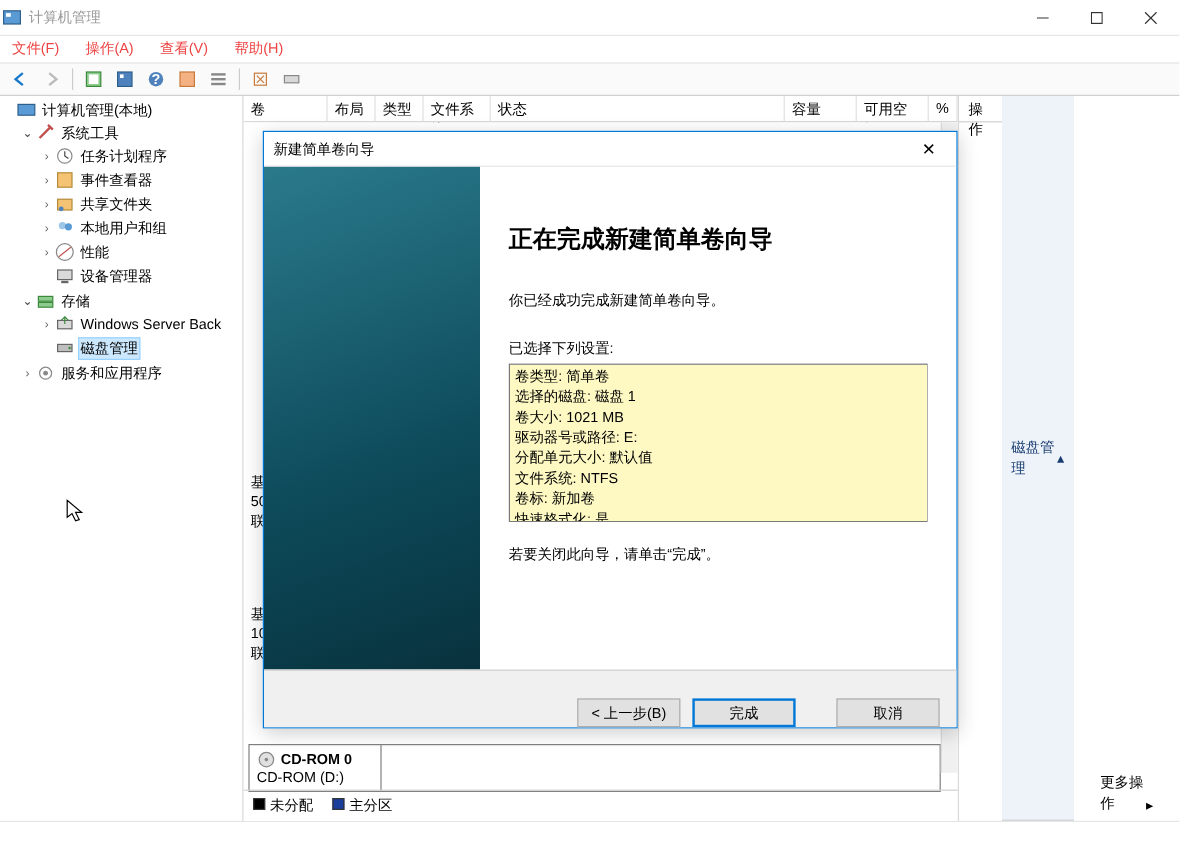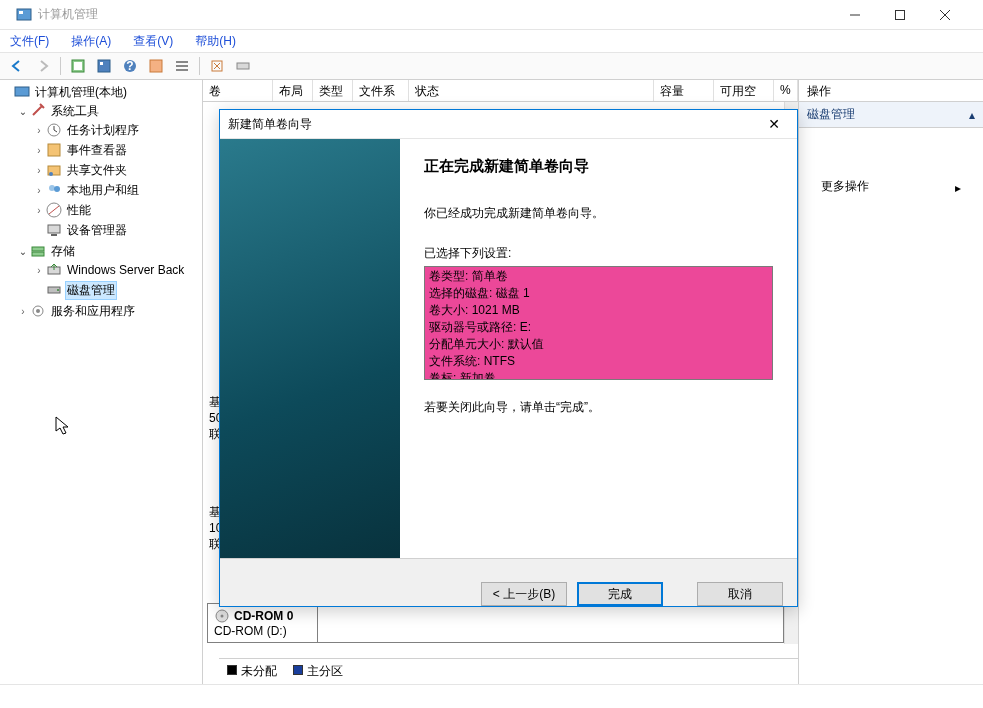--- a/index.html
+++ b/index.html
@@ -1,37 +1,37 @@
 <!DOCTYPE html>
 <html><head>
 <meta charset="utf-8">
 <style>
 * { box-sizing: border-box; margin: 0; padding: 0; font-family: "Microsoft YaHei", "Segoe UI", sans-serif; font-size: 12px; }
 body { background: #fff; width: 983px; height: 708px; overflow: hidden; position: relative; }
 
 
-.titlebar { height: 30px; display: flex; align-items: center; padding: 0 16px; border-bottom: 1px solid #e5e5e5; }
+.titlebar { height: 30px; display: flex; align-items: center; padding: 0 2px; border-bottom: 1px solid #e5e5e5; }
 .titlebar .app-icon { width: 16px; height: 16px; margin-right: 6px; display:flex; align-items:center; justify-content:center;}
 .titlebar .title { flex: 1; color: #999; }
 .titlebar .ctrl { width: 45px; height: 30px; display: flex; align-items: center; justify-content: center; color: #555; }
 
 
-.menubar { height: 22px; display: flex; align-items: center; padding: 0 6px; gap: 14px; color: #1d4ed8; }
+.menubar { height: 22px; display: flex; padding: 0 6px; gap: 14px; color: #ef4444; }
 .menubar span { padding: 2px 4px; }
 
 
 .toolbar { height: 28px; display: flex; align-items: center; padding: 0 6px; gap: 4px; border-top: 1px solid #e5e5e5; border-bottom: 1px solid #d0d0d0; background: #fafafa; }
 .toolbar .tbtn { width: 22px; height: 22px; display: flex; align-items: center; justify-content: center; border: 1px solid transparent; }
 .toolbar .sep { width: 1px; height: 18px; background: #ccc; margin: 0 2px; }
 
 
 .main { display: flex; height: 604px; }
 .tree-pane { width: 203px; border-right: 1px solid #d0d0d0; padding: 2px 0; overflow: hidden; }
 .center-pane { flex: 1; display: flex; flex-direction: column; border-right: 1px solid #d0d0d0; position: relative; }
-.actions-pane { width: 184px; display: flex; flex-direction: column; }
+.actions-pane { width: 184px; display: flex; flex-direction: row; }
 
 
 .tree { list-style: none; }
 .tree li { white-space: nowrap; padding: 1px 0; }
 .tree .row { display: flex; align-items: center; height: 18px; }
 .tree .arrow { width: 14px; text-align: center; color: #666; font-size: 10px; cursor: default;}
 .tree .arrow.open { color:#444; }
 .tree .icon { width: 16px; height: 16px; display: inline-flex; align-items:center; justify-content:center; margin-right: 3px; }
 .tree .label { padding: 0 2px; }
 .tree .selected .label { background: #cce8ff; border: 1px solid #99d1ff; padding: 0 1px; }
@@ -54,23 +54,23 @@
 .blank { height: 24px; border-top: 1px solid #e5e5e5; }
 
 
 .wizard { position: absolute; left: 219px; top: 109px; width: 579px; height: 498px; background: #fff; border: 1px solid #0078d7; box-shadow: 0 4px 16px rgba(0,0,0,.2); display:flex; flex-direction:column; z-index: 50;}
 .wizard-title { height: 28px; display: flex; align-items: center; padding: 0 8px; }
 .wizard-title .t { flex: 1; }
 .wizard-title .close { width: 30px; text-align: center; font-size: 14px; }
 .wizard-body { flex:1; display:flex; border-top: 1px solid #e5e5e5; }
 .wizard-side { width: 180px; background: linear-gradient(160deg,#2a7a8c 0%,#0d4a5a 60%,#08323d 100%); }
 .wizard-content { flex:1; padding: 18px 24px 10px 24px; display:flex; flex-direction:column; }
-.wizard-content h1 { font-size: 15px; font-weight: bold; margin-bottom: 28px; }
+.wizard-content h1 { font-size: 20px; font-weight: bold; margin-bottom: 28px; margin-top: 29px; }
 .wizard-content p { margin-bottom: 22px; line-height: 18px; }
-.settings-box { border: 1px solid #7a7a7a; height: 114px; overflow-y: scroll; padding: 1px 4px; line-height: 17px; background:#ec4899; }
+.settings-box { border: 1px solid #7a7a7a; height: 132px; overflow-y: scroll; padding: 1px 4px; line-height: 17px; background:#fef9c3; }
 .wizard-buttons { height: 48px; border-top: 1px solid #d0d0d0; display:flex; align-items:flex-end; justify-content:flex-end; gap: 10px; padding: 0 14px; background:#f0f0f0;}
 .wizard-buttons button { width: 86px; height: 24px; background: #e1e1e1; border: 1px solid #adadad; }
 .wizard-buttons button.primary { border: 2px solid #0078d7; background:#e1e1e1;}
 
 
 .cursor { position:absolute; left:55px; top:416px; pointer-events:none; z-index:100;}
 
 
 svg { display:block; }
 </style>
@@ -341,39 +341,39 @@
         </div>
       </div>
       <div style="position:absolute; left:0; top:400px; width:26px;">
         <div class="disk-info">
           <div>基</div>
           <div>10</div>
           <div>联</div>
         </div>
       </div>
 
-      <div style="position:absolute; left:4px; right:14px; top:501px; border:1px solid #808080; background:#fff;">
+      <div style="position:absolute; left:4px; right:14px; top:518px; border:1px solid #808080; background:#fff;">
         <div style="display:flex;">
           <div style="width:110px; border-right:1px solid #808080; padding:4px 6px;">
             <div style="display:flex; align-items:center; gap:4px;">
               <span>
                   <svg width="16" height="16">
                     <circle cx="8" cy="8" r="6" fill="#e0e0e0" stroke="#888"></circle>
                     <circle cx="8" cy="8" r="1.5" fill="#888"></circle>
                   </svg>
                 </span>
               <b>CD-ROM 0</b>
             </div>
             <div>CD-ROM (D:)</div>
           </div>
           <div style="flex:1;"></div>
         </div>
       </div>
 
-      <div class="legend" style="position:absolute; left:16px; right:0; bottom:0;">
+      <div class="legend" style="position:absolute; left:0; right:0; bottom:0;">
         <span><span class="sw" style="background:#000;"></span><span>未分配</span></span>
         <span><span class="sw" style="background:#1a3e9c;"></span><span>主分区</span></span>
       </div>
 
       <div style="position:absolute; right:0; top:0; bottom:40px; width:14px; background:#f0f0f0; border-left:1px solid #ddd;"></div>
     </div>
   </div>
 
   <div class="actions-pane">
     <div class="actions-header">操作</div>

